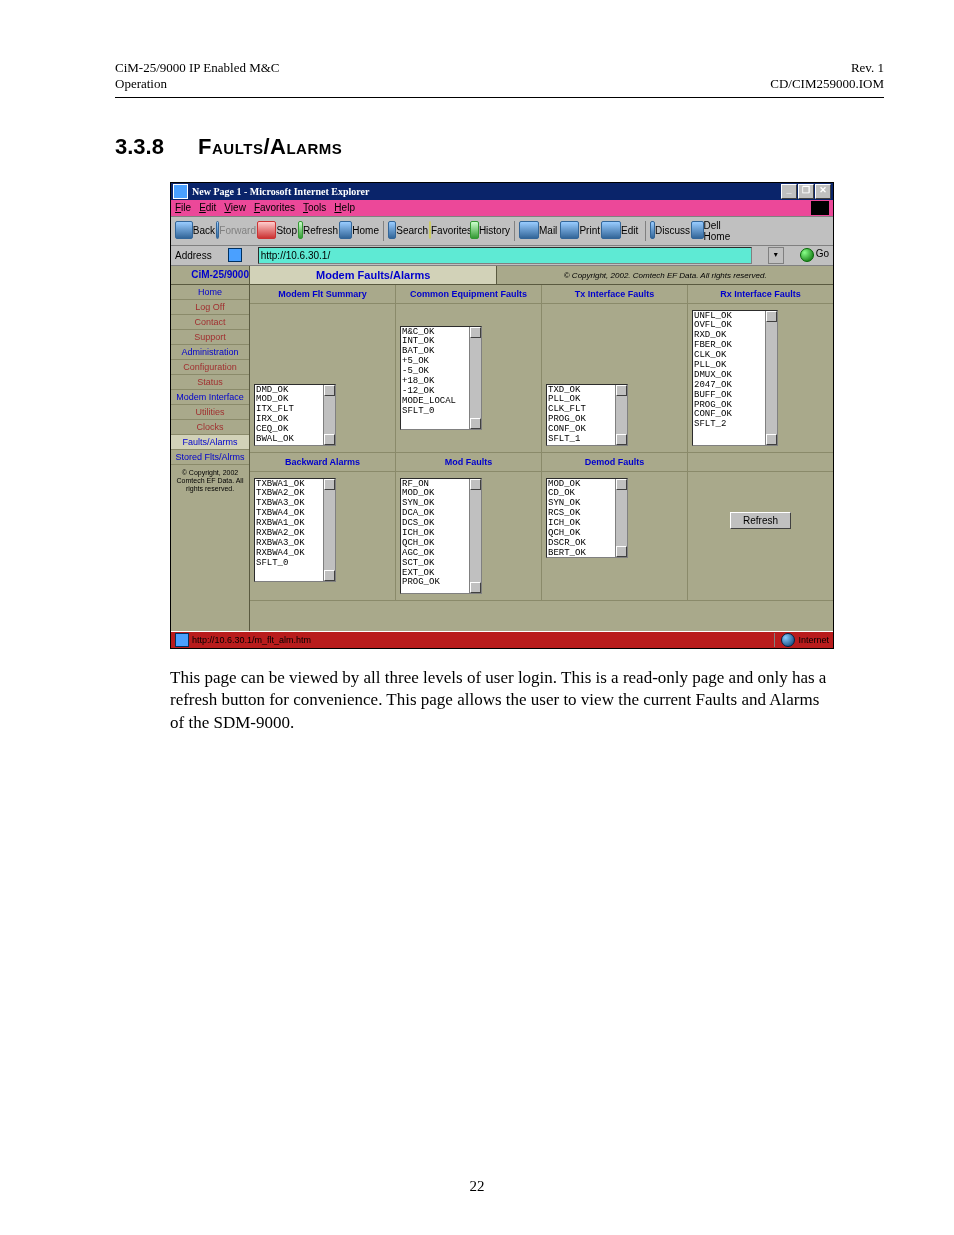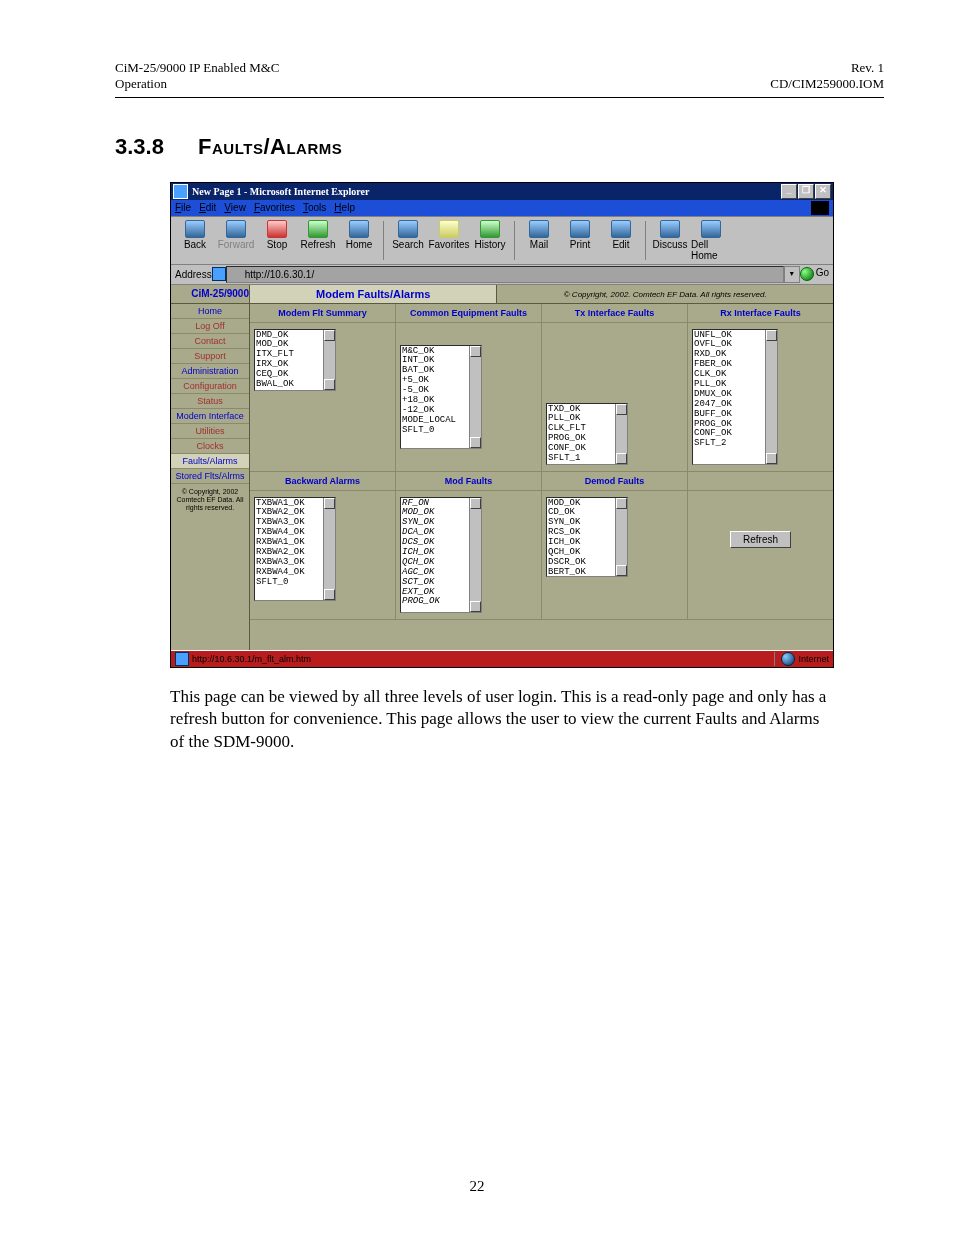--- a/index.html
+++ b/index.html
@@ -27,35 +27,35 @@
   .pagenum { position:absolute; bottom:40px; left:0; width:100%; text-align:center; font-size:15px; }
 
   
   .fig-wrap { margin-left:55px; margin-right:0; }
   .ie-window { width:662px; border:1px solid #000; background:#c0c0c0; font-family:"MS Sans Serif",Tahoma,Arial,sans-serif; font-size:10px; color:#000; }
   .ie-title { background:#0a246a; color:#fff; display:flex; align-items:center; justify-content:space-between; padding:1px 2px; font-size:10px; font-weight:bold; }
   .ie-title-left { display:flex; align-items:center; gap:4px;font-family:Liberation Serif, serif; }
   .ie-icon { width:13px; height:13px; background:#4aa0ff; border:1px solid #fff; display:inline-block; }
   .win-btns { display:flex; gap:1px; }
   .win-btn { width:14px; height:13px; background:#c0c0c0; border:1px solid #fff; border-right-color:#404040; border-bottom-color:#404040; font-size:9px; line-height:11px; text-align:center; font-family:Arial; }
-  .ie-menus { display:flex; align-items:center; justify-content:space-between; padding:1px 4px; background:#1d4ed8; border-bottom:1px solid #808080; }
+  .ie-menus { display:flex; align-items:center; justify-content:space-between; padding:1px 4px; background:#ec4899; border-bottom:1px solid #808080; }
   .menu-list { display:flex; gap:8px; }
   .menu-list span u { text-decoration:underline; }
   .ms-flag { width:18px; height:14px; background:#000; display:inline-block; }
   .ie-toolbar { display:flex; gap:1px; padding:2px 4px; border-bottom:1px solid #808080; }
-  .tb-btn { display:flex; flex-direction:column; align-items:center; width:40px; padding:1px 0; }
+  .tb-btn { display:flex; flex-direction:row; align-items:center; width:40px; padding:1px 0; }
   .tb-btn.disabled { color:#808080; }
   .tb-ico { width:18px; height:16px; border:1px solid #808080; background:#e8e8e8; margin-bottom:1px; border-radius:2px; }
   .tb-ico.blue { background:linear-gradient(#9cf,#369); border-color:#369; }
   .tb-ico.green { background:linear-gradient(#cfc,#393); border-color:#393; }
   .tb-ico.red { background:linear-gradient(#fcc,#c33); border-color:#c33; }
   .tb-ico.yel { background:linear-gradient(#ffc,#cc6); border-color:#cc6; }
   .tb-sep { width:1px; background:#808080; margin:2px 3px; }
-  .ie-addr { display:flex; align-items:center; gap:0; padding:1px 4px; border-bottom:1px solid #808080; }
-  .addr-input { flex:1; background:#a3a3a3; border:1px inset #808080; padding:0 18px; height:15px; line-height:15px; font-size:10px; }
+  .ie-addr { display:flex; align-items:center; gap:16px; padding:1px 4px; border-bottom:1px solid #808080; }
+  .addr-input { flex:1; background:#5eead4; border:1px inset #808080; padding:0 2px; height:15px; line-height:15px; font-size:10px; }
   .addr-drop { width:14px; height:15px; background:#c0c0c0; border:1px solid #808080; text-align:center; line-height:13px; font-size:8px; }
   .go-btn { display:flex; align-items:flex-start; gap:2px; }
   .go-ico { width:12px; height:12px; border-radius:50%; background:radial-gradient(circle at 30% 30%,#8f8,#060); border:1px solid #060; }
 
   .content-frame { background:#a9a98b; padding:0; }
   .top-strip { display:flex; align-items:stretch; border-bottom:1px solid #5a5a40; }
   .cim-label { width:78px; background:#a9a98b; color:#0000cd; font-weight:bold; font-size:10px; text-align:right; padding:3px 0; border-right:1px solid #5a5a40; }
   .pg-title-cell { flex:1; text-align:center; color:#0000cd; font-weight:bold; font-size:11px; padding:3px 0; background:#d2d2b8; border-right:1px solid #5a5a40; }
   .copy-cell { flex:1.2; font-style:italic; font-size:8px; text-align:center; padding:5px 20px 0; }
   .columns { display:flex; align-items:stretch; }
@@ -228,21 +228,21 @@
 All rights reserved.</div>
           </div>
           <div class="main-area">
             <div class="hdr-row" id="hdr-row-1">
                 <div class="hdr-cell">Modem Flt Summary</div>
                 <div class="hdr-cell">Common Equipment Faults</div>
                 <div class="hdr-cell">Tx Interface Faults</div>
                 <div class="hdr-cell">Rx Interface Faults</div>
               </div>
             <div class="data-row">
-              <div class="data-cell" style="justify-content:flex-start;">
+              <div class="data-cell" style="justify-content:flex-end;">
                 <div class="list-box short">
                     <div id="lb-mfs">
                       <div>DMD_OK</div>
                       <div>MOD_OK</div>
                       <div>ITX_FLT</div>
                       <div>IRX_OK</div>
                       <div>CEQ_OK</div>
                       <div>BWAL_OK</div>
                     </div>
                     <div class="list-scroll"></div>
@@ -314,21 +314,21 @@
                       <div>RXBWA1_OK</div>
                       <div>RXBWA2_OK</div>
                       <div>RXBWA3_OK</div>
                       <div>RXBWA4_OK</div>
                       <div>SFLT_0</div>
                     </div>
                     <div class="list-scroll"></div>
                   </div>
               </div>
               <div class="data-cell">
-                <div class="list-box" style="height:112px;font-style:italic;">
+                <div class="list-box" style="height:112px;">
                     <div id="lb-mod">
                       <div>RF_ON</div>
                       <div>MOD_OK</div>
                       <div>SYN_OK</div>
                       <div>DCA_OK</div>
                       <div>DCS_OK</div>
                       <div>ICH_OK</div>
                       <div>QCH_OK</div>
                       <div>AGC_OK</div>
                       <div>SCT_OK</div>

